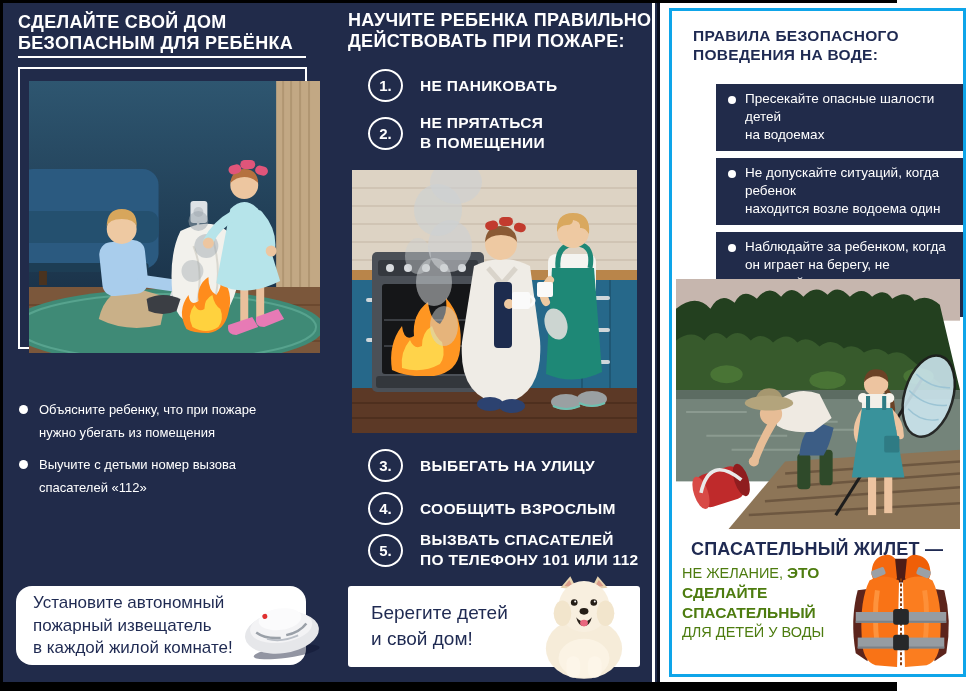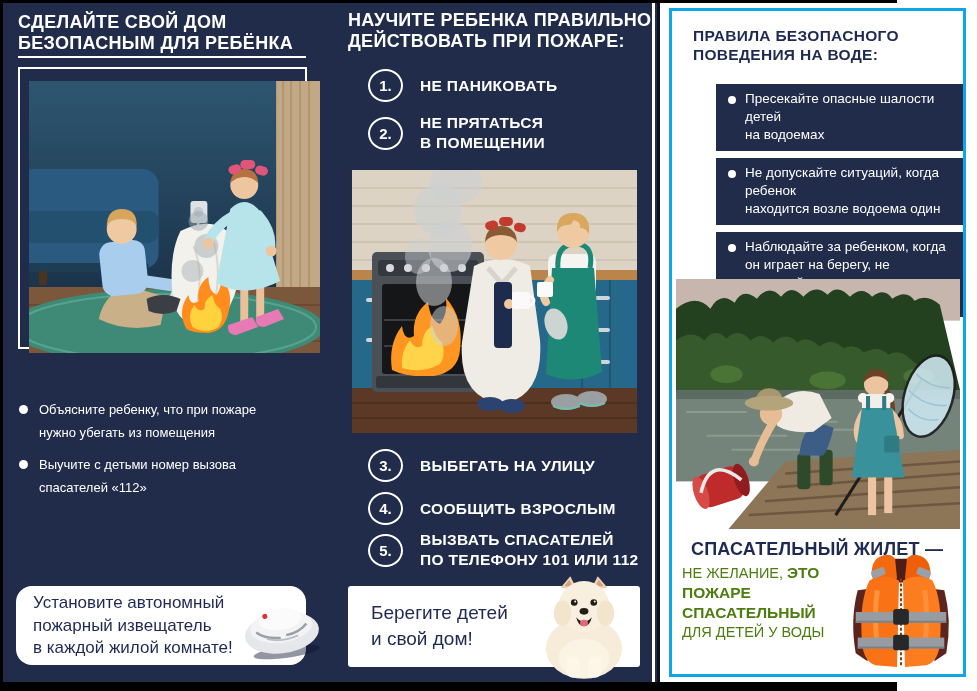--- a/index.html
+++ b/index.html
@@ -339,21 +339,21 @@
         <g transform="rotate(16 250 118)">
           <ellipse cx="250" cy="118" rx="24" ry="42" fill="#cfe9f2" opacity=".88" stroke="#1d1d1d" stroke-width="2.5"></ellipse>
           <path d="M232,100 q18,10 36,4 M230,118 q20,12 40,4 M234,136 q16,10 32,2" stroke="#9cc4d4" stroke-width="1.5" fill="none"></path>
         </g>
       </svg>
     </div>
 
     <div class="vest-heading">СПАСАТЕЛЬНЫЙ ЖИЛЕТ —</div>
     <div class="vest-text">
       <span>НЕ ЖЕЛАНИЕ, </span><span class="b">ЭТО</span><br>
-      <span class="b">ПОЖАРЕ</span><br>
+      <span class="b">СДЕЛАЙТЕ</span><br>
       <span class="b">СПАСАТЕЛЬНЫЙ</span><br>
       <span>ДЛЯ ДЕТЕЙ У ВОДЫ</span>
     </div>
 
     <div class="vest-img">
       <svg viewBox="0 0 116 124" width="118" height="122">
         <path d="M38,8 h40 v24 h-40 z" fill="#4d1d17"></path>
         <path d="M42,4 q-14,2 -14,20 l4,12 22,-8 -2,-20 q-4,-5 -10,-4 z" fill="#f4680e"></path>
         <path d="M74,4 q14,2 14,20 l-4,12 -22,-8 2,-20 q4,-5 10,-4 z" fill="#ef5f08"></path>
         <path d="M14,40 q-8,30 -2,64 l12,8 4,-74 z" fill="#5c241c"></path>

